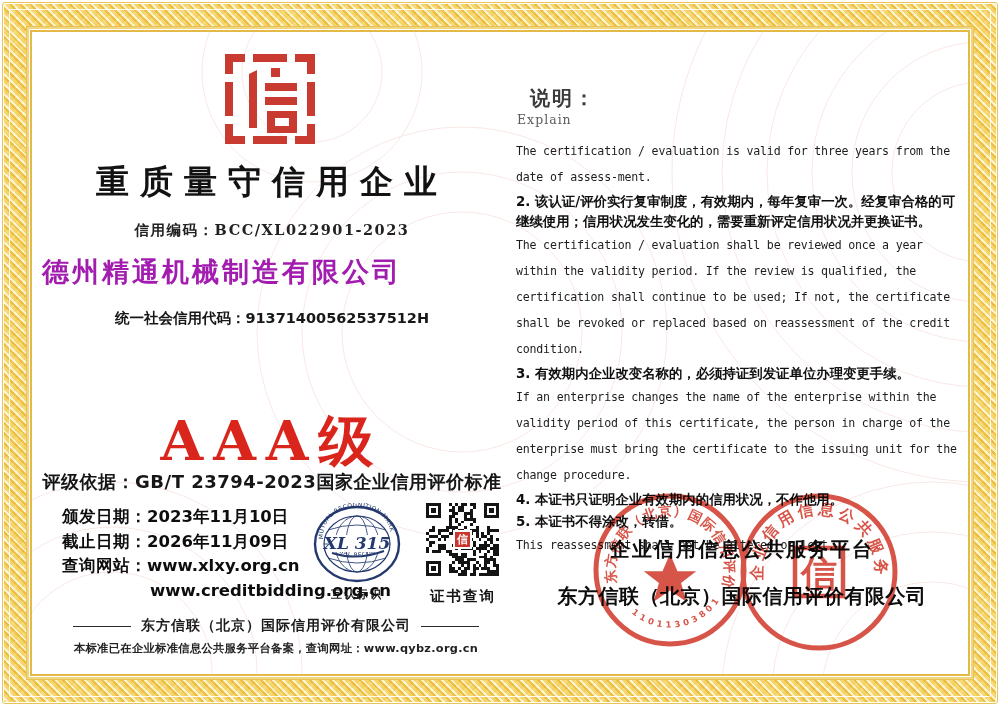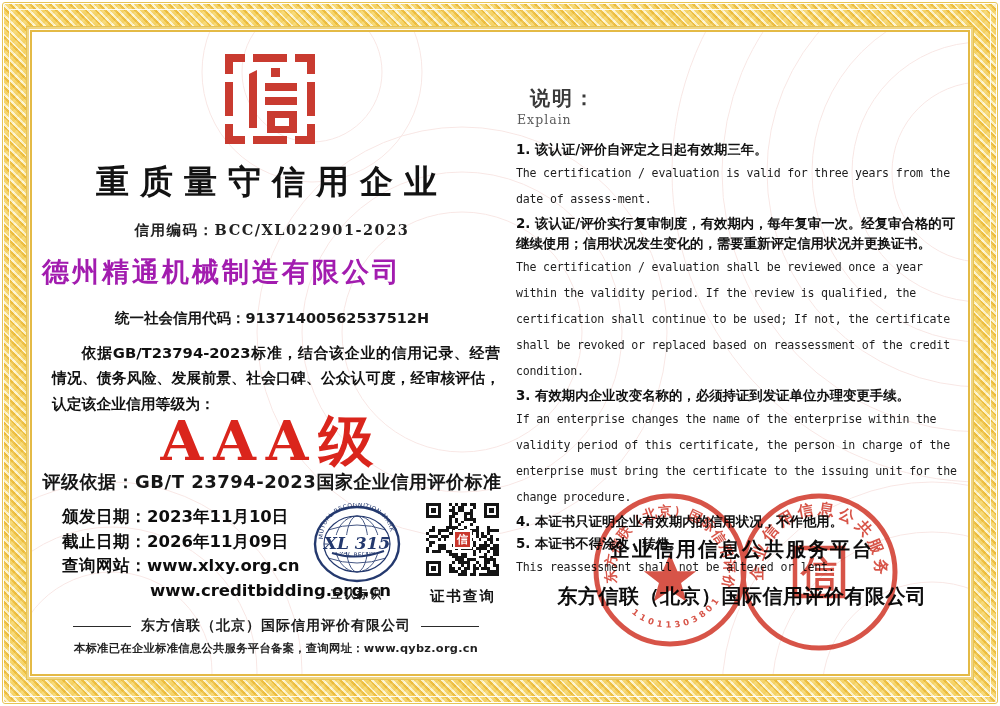--- a/index.html
+++ b/index.html
@@ -123,21 +123,20 @@
         <rect x="50" y="39" width="32" height="8"></rect>
         <rect x="50" y="53" width="32" height="8"></rect>
         <path d="M52 67 h30 v22 h-30 z M60 74 v8 h14 v-8 z"></path>
       </g>
     </svg>
 
     <div class="abs cert-title">重质量守信用企业</div>
     <div class="abs credit-code">信用编码：BCC/XL022901-2023</div>
     <div class="abs company-name">德州精通机械制造有限公司</div>
     <div class="abs uscc">统一社会信用代码：91371400562537512H</div>
-    <div class="abs statement">依据GB/T23794-2023标准，结合该企业的信用记录、经营情况、债务风险、发展前景、社会口碑、公众认可度，经审核评估，认定该企业信用等级为：</div>
     <div class="abs grade">AAA级</div>
     <div class="abs rating-basis">评级依据：GB/T 23794-2023国家企业信用评价标准</div>
 
     <div class="abs info-block">
       <div class="info-row">
         <span class="lbl">颁发日期：</span><span>2023年11月10日</span>
       </div>
       <div class="info-row">
         <span class="lbl">截止日期：</span><span>2026年11月09日</span>
       </div>
@@ -814,21 +813,20 @@
       <span class="rule"></span>
       <span>东方信联（北京）国际信用评价有限公司</span>
       <span class="rule"></span>
     </div>
     <div class="abs footer-note">本标准已在企业标准信息公共服务平台备案，查询网址：www.qybz.org.cn</div>
 
     <div class="abs explain-h">说明：</div>
     <div class="abs explain-h-en">Explain</div>
 
     <div class="abs explain-list">
-      <div class="exp-zh">1. 该认证/评价自评定之日起有效期三年。</div>
       <div class="exp-en">The certification / evaluation is valid for three years from the date of assess-ment.</div>
       <div class="exp-zh">2. 该认证/评价实行复审制度，有效期内，每年复审一次。经复审合格的可继续使用；信用状况发生变化的，需要重新评定信用状况并更换证书。</div>
       <div class="exp-en">The certification / evaluation shall be reviewed once a year within the validity period. If the review is qualified, the certification shall continue to be used; If not, the certificate shall be revoked or replaced based on reassessment of the credit condition.</div>
       <div class="exp-zh">3. 有效期内企业改变名称的，必须持证到发证单位办理变更手续。</div>
       <div class="exp-en">If an enterprise changes the name of the enterprise within the validity period of this certificate, the person in charge of the enterprise must bring the certificate to the issuing unit for the change procedure.</div>
       <div class="exp-zh">4. 本证书只证明企业有效期内的信用状况，不作他用。</div>
       <div class="exp-zh">5. 本证书不得涂改，转借。</div>
       <div class="exp-en">This reassessment shall not be altered or lent.</div>
     </div>
 

